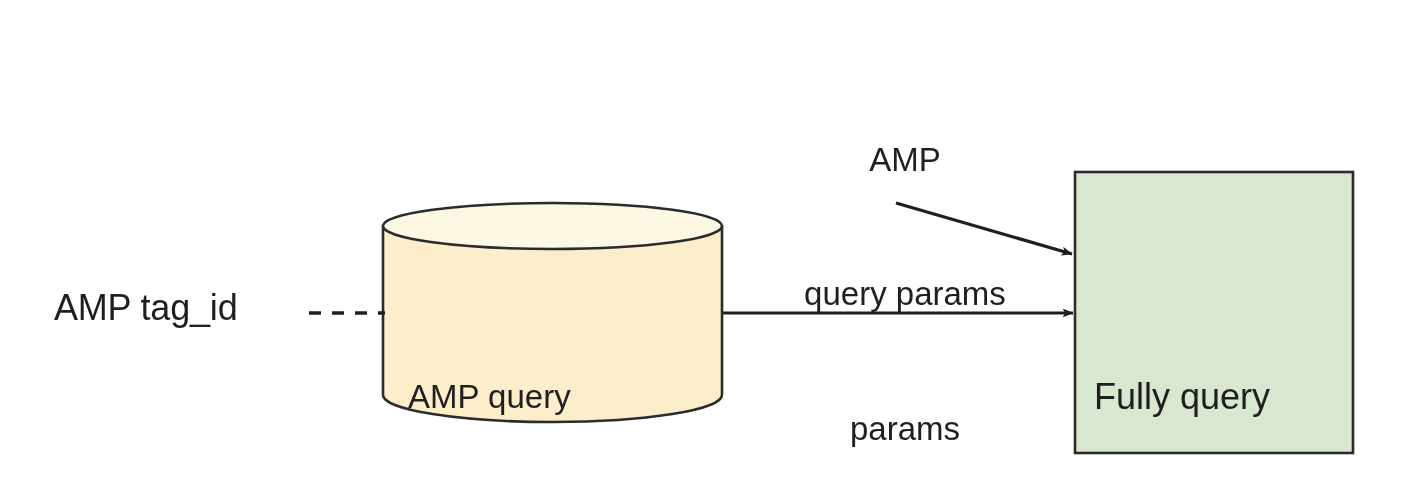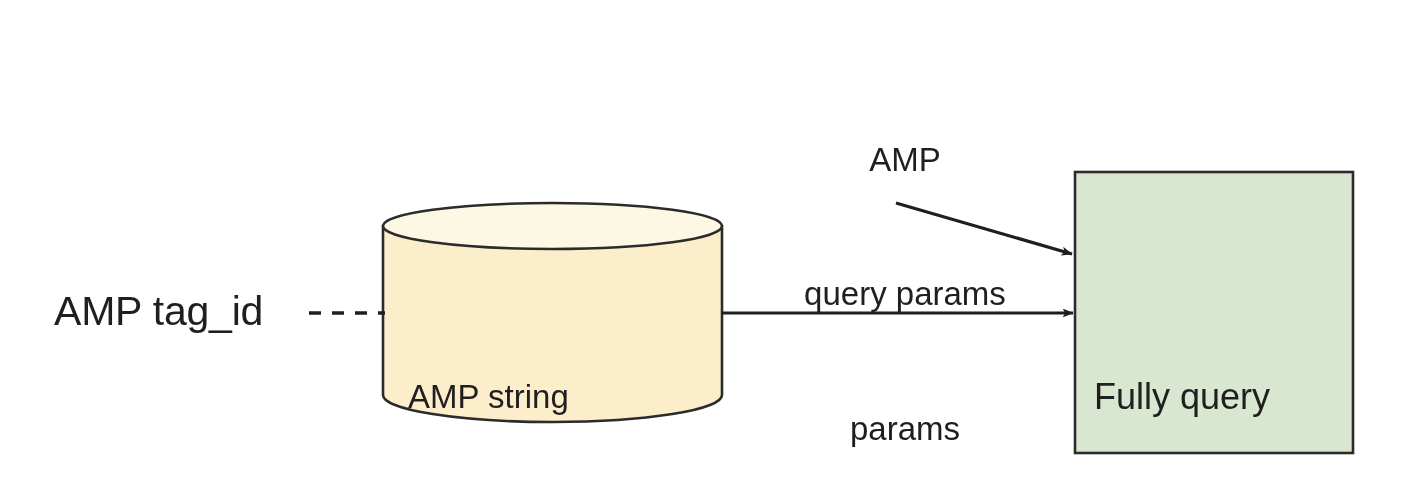--- a/index.html
+++ b/index.html
@@ -24,21 +24,21 @@
   }
   .txt {
     position: absolute;
     color: #1f1f1f;
     white-space: pre;
     line-height: 1.18;
   }
   #label-tagid {
     left: 54px;
     top: 287px;
-    font-size: 41px;
+    font-size: 36px;
     letter-spacing: -0.2px;
   }
   #label-qsp {
     left: 790px;
     top: 48px;
     width: 230px;
     text-align: center;
     font-size: 33px;
     line-height: 1.36;
   }
@@ -85,21 +85,21 @@
 
   <div class="txt" id="label-tagid">AMP tag_id</div>
 
   <div class="txt" id="label-qsp">
     <div>AMP</div>
     <div>query params</div>
     <div>params</div>
   </div>
 
   <div class="txt" id="label-cylinder">
-    <div>AMP string</div>
+    <div>AMP query</div>
     
   </div>
 
   <div class="txt" id="label-ortb">
     <div>Fully query</div>
     
   </div>
 
 </div>
 

